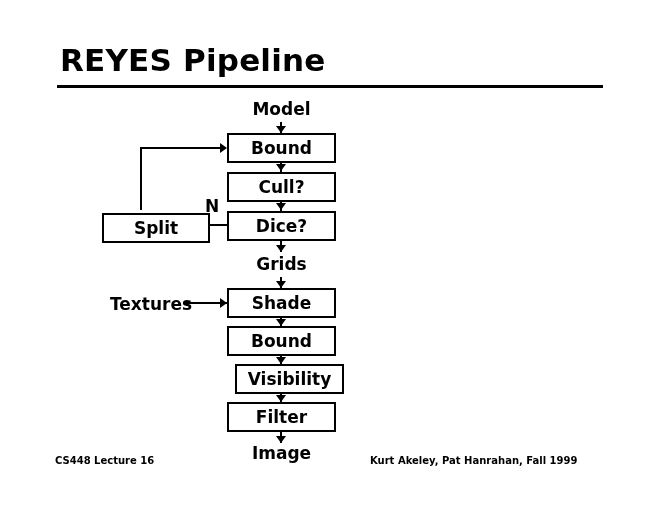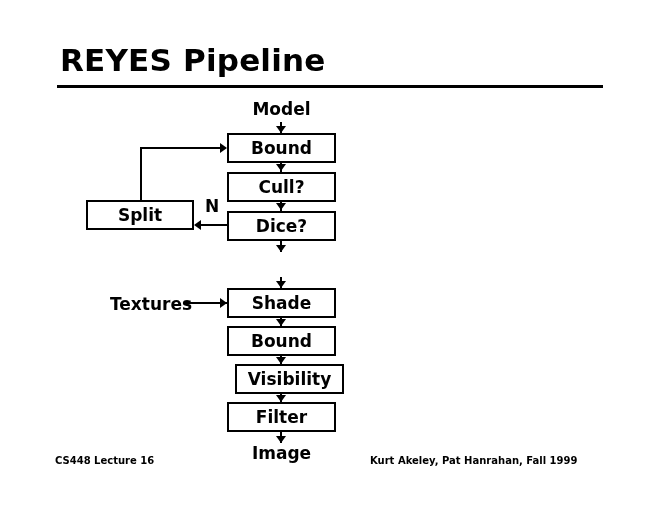--- a/index.html
+++ b/index.html
@@ -166,29 +166,30 @@
     <div class="vline" style="left:280px; top:202px; height:9px;"></div>
     <div class="arrow-down" style="left:276px; top:203px;"></div>
 
     <div class="node node-main" style="top:211px;">Dice?</div>
 
     <div class="io-label" style="left:205px; top:198px;">N</div>
 
     <div class="hline" style="left:200px; top:224px; width:27px;"></div>
     <div class="arrow-left" style="left:194px; top:220px;"></div>
 
-    <div class="node node-split" style="top:200px;">Split</div>
+    <div class="node node-split" style="top:213px;margin-left:16px;">Split</div>
 
     <div class="vline" style="left:140px; top:148px; height:62px;"></div>
     <div class="hline" style="left:140px; top:147px; width:82px;"></div>
     <div class="arrow-right" style="left:220px; top:143px;"></div>
 
     <div class="vline" style="left:280px; top:241px; height:11px;"></div>
     <div class="arrow-down" style="left:276px; top:245px;"></div>
 
+    <div class="io-label io-center" style="top:256px;">Grids</div>
 
     <div class="vline" style="left:280px; top:277px; height:11px;"></div>
     <div class="arrow-down" style="left:276px; top:281px;"></div>
 
     <div class="io-label" style="left:110px; top:296px;">Textures</div>
     <div class="hline" style="left:185px; top:302px; width:42px;"></div>
     <div class="arrow-right" style="left:220px; top:298px;"></div>
 
     <div class="node node-main" style="top:288px;">Shade</div>
 

